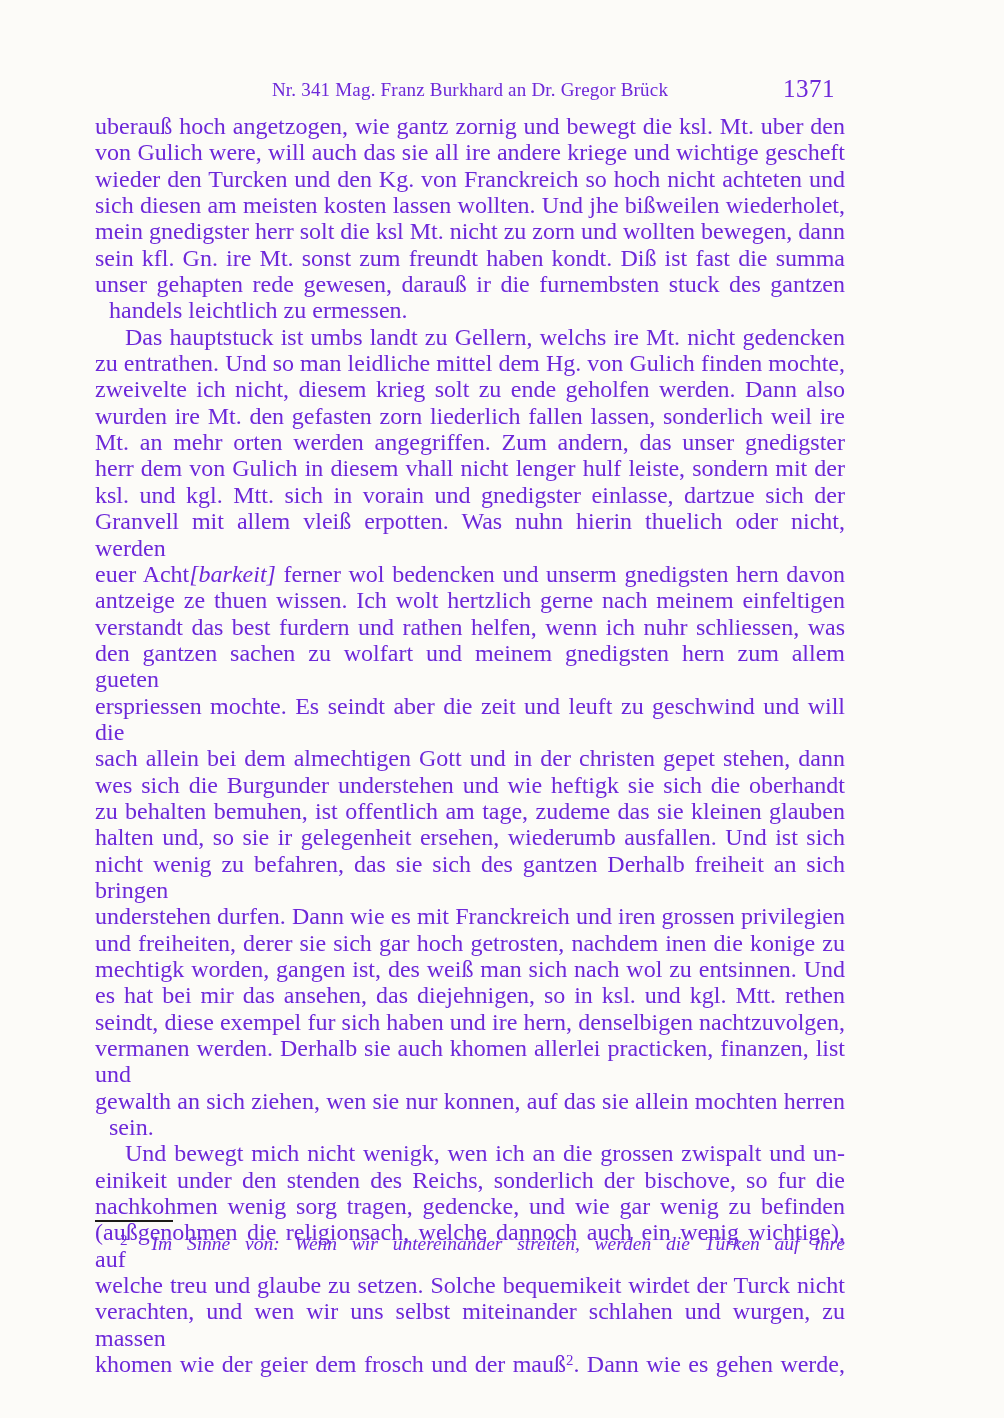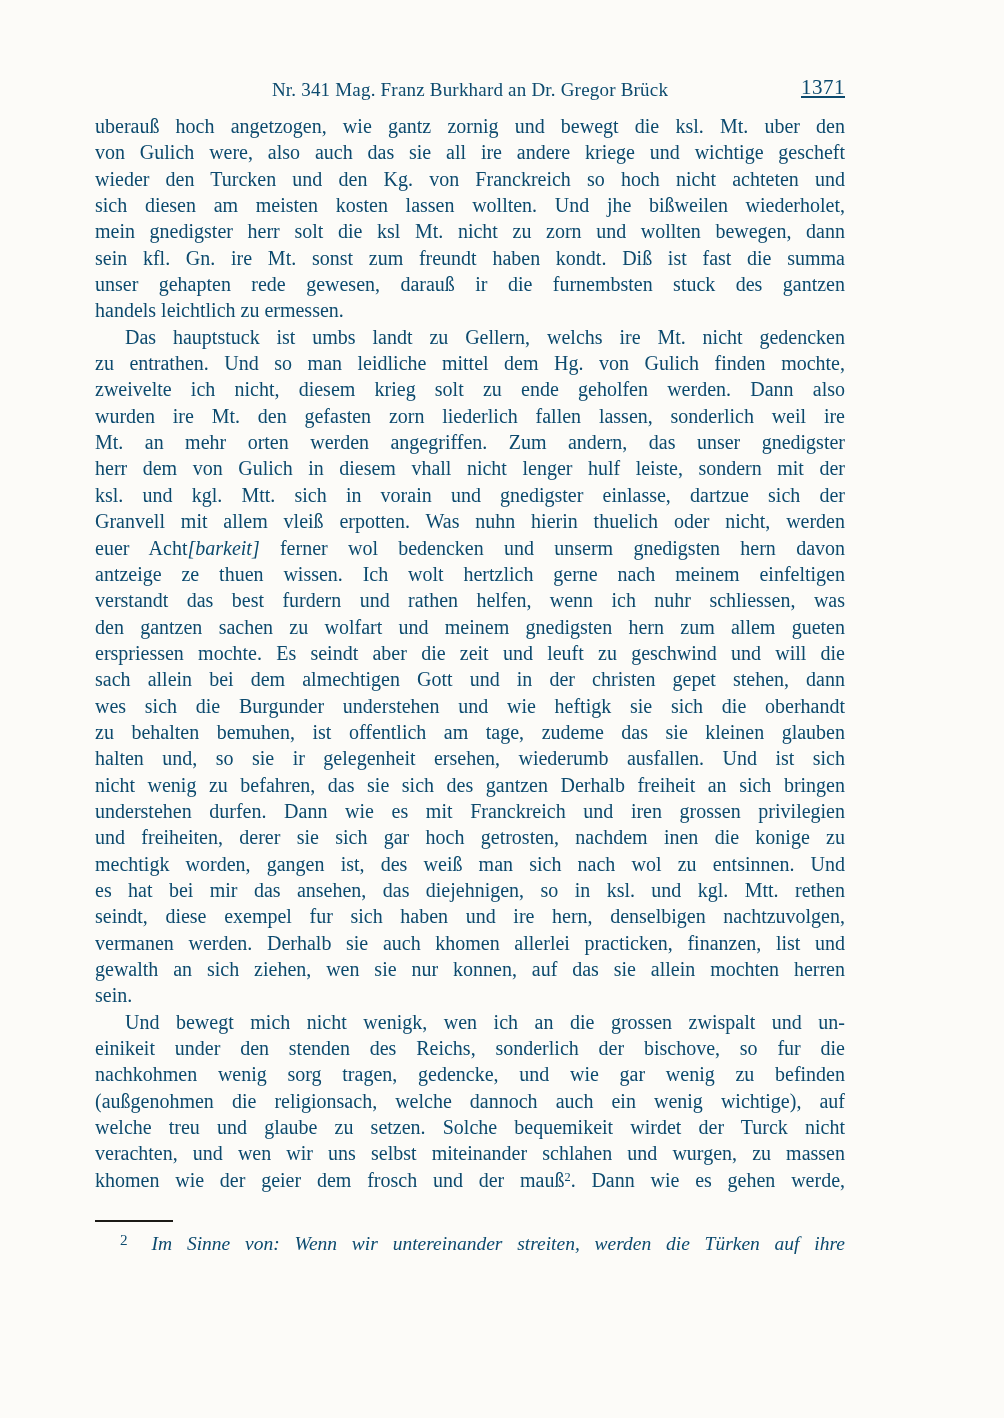--- a/index.html
+++ b/index.html
@@ -4,59 +4,58 @@
 <style>
   * { margin: 0; padding: 0; box-sizing: border-box; }
   html, body { background: #d8d8d4; }
   .page {
     position: relative;
     width: 1004px;
     height: 1418px;
     margin: 0 auto;
     background: #fcfbf8;
     font-family: "Liberation Serif", "DejaVu Serif", serif;
-    color: #0c4a6e;
+    color: #6d28d9;
     overflow: hidden;
     box-shadow: 0 0 6px rgba(0,0,0,0.25);
   }
   .running-header {
     position: absolute;
     top: 79px;
     left: 95px;
     width: 750px;
     height: 26px;
     font-size: 19px;
   }
   .running-header .header-title {
     position: absolute;
     left: 0; right: 0;
     text-align: center;
     letter-spacing: 0.2px;
   }
   .running-header .page-number {
     position: absolute;
-    right: 0;
+    right: 10px;
     top: -4px;
-    font-size: 21px;
+    font-size: 25px;
     letter-spacing: 0.5px;
-    text-decoration: underline;
   }
   .body-text {
     position: absolute;
     top: 113px;
     left: 95px;
     width: 750px;
-    font-size: 20px;
+    font-size: 24px;
   }
   .line {
     line-height: 26.35px;
     text-align: justify;
     text-align-last: justify;
   }
-  .line.flush { text-align-last: left; }
+  .line.flush { text-align-last: left; margin-left: 14px; }
   .line.indent { text-indent: 30px; }
   .it { font-style: italic; }
   .sup {
     font-size: 0.62em;
     position: relative;
     top: -0.45em;
     line-height: 0;
   }
   .footnote {
     position: absolute;
@@ -92,21 +91,21 @@
 
 <div class="page">
 
   <div class="running-header">
     <div class="header-title">Nr. 341 Mag. Franz Burkhard an Dr. Gregor Brück</div>
     <div class="page-number">1371</div>
   </div>
 
   <div class="body-text">
       <div class="line"><span>uberauß hoch angetzogen, wie gantz zornig und bewegt die ksl. Mt. uber den</span></div>
-      <div class="line"><span>von Gulich were, also auch das sie all ire andere kriege und wichtige gescheft</span></div>
+      <div class="line"><span>von Gulich were, will auch das sie all ire andere kriege und wichtige gescheft</span></div>
       <div class="line"><span>wieder den Turcken und den Kg. von Franckreich so hoch nicht achteten und</span></div>
       <div class="line"><span>sich diesen am meisten kosten lassen wollten. Und jhe bißweilen wiederholet,</span></div>
       <div class="line"><span>mein gnedigster herr solt die ksl Mt. nicht zu zorn und wollten bewegen, dann</span></div>
       <div class="line"><span>sein kfl. Gn. ire Mt. sonst zum freundt haben kondt. Diß ist fast die summa</span></div>
       <div class="line"><span>unser gehapten rede gewesen, darauß ir die furnembsten stuck des gantzen</span></div>
       <div class="line flush"><span>handels leichtlich zu ermessen.</span></div>
       <div class="line indent"><span>Das hauptstuck ist umbs landt zu Gellern, welchs ire Mt. nicht gedencken</span></div>
       <div class="line"><span>zu entrathen. Und so man leidliche mittel dem Hg. von Gulich finden mochte,</span></div>
       <div class="line"><span>zweivelte ich nicht, diesem krieg solt zu ende geholfen werden. Dann also</span></div>
       <div class="line"><span>wurden ire Mt. den gefasten zorn liederlich fallen lassen, sonderlich weil ire</span></div>

